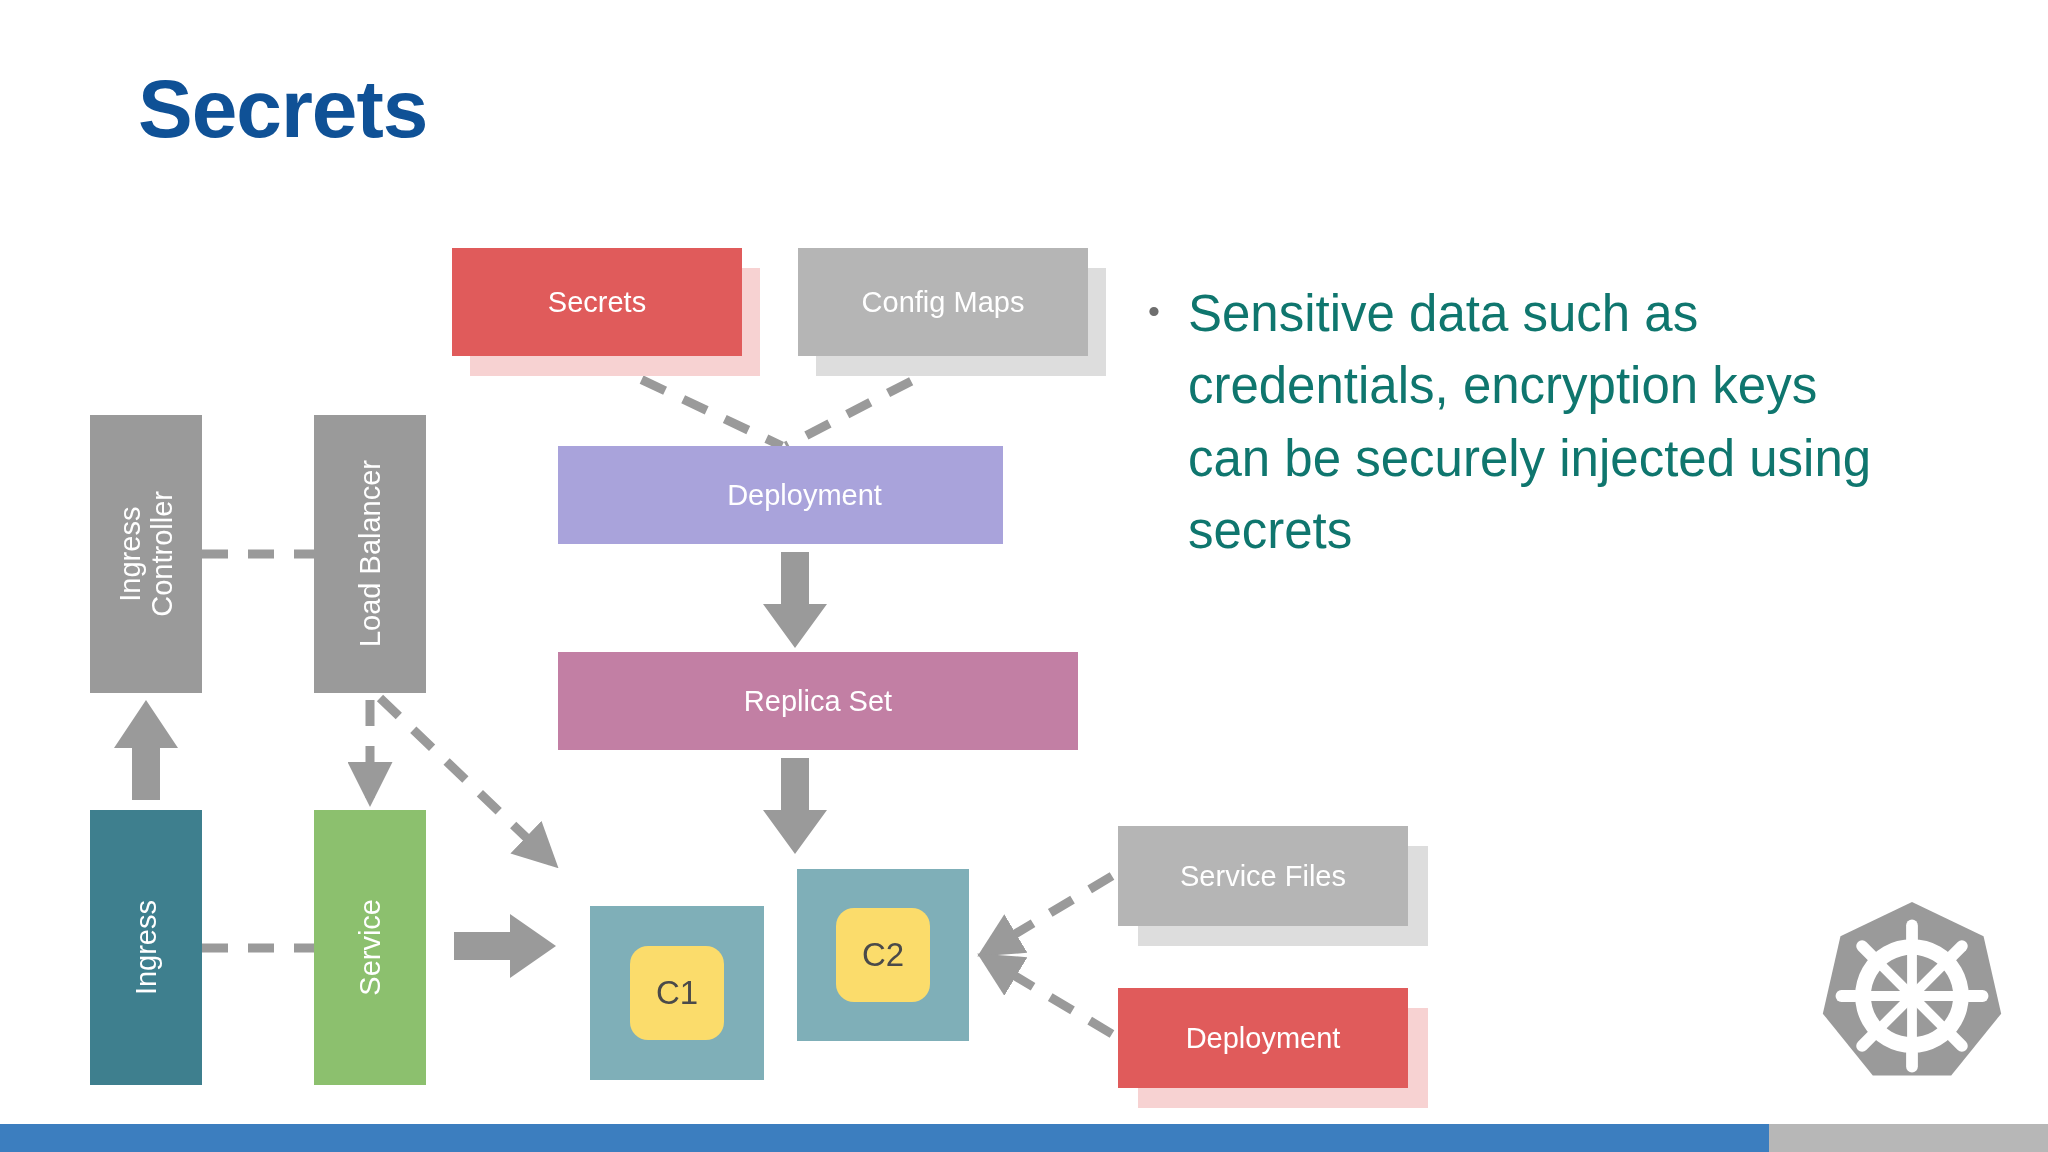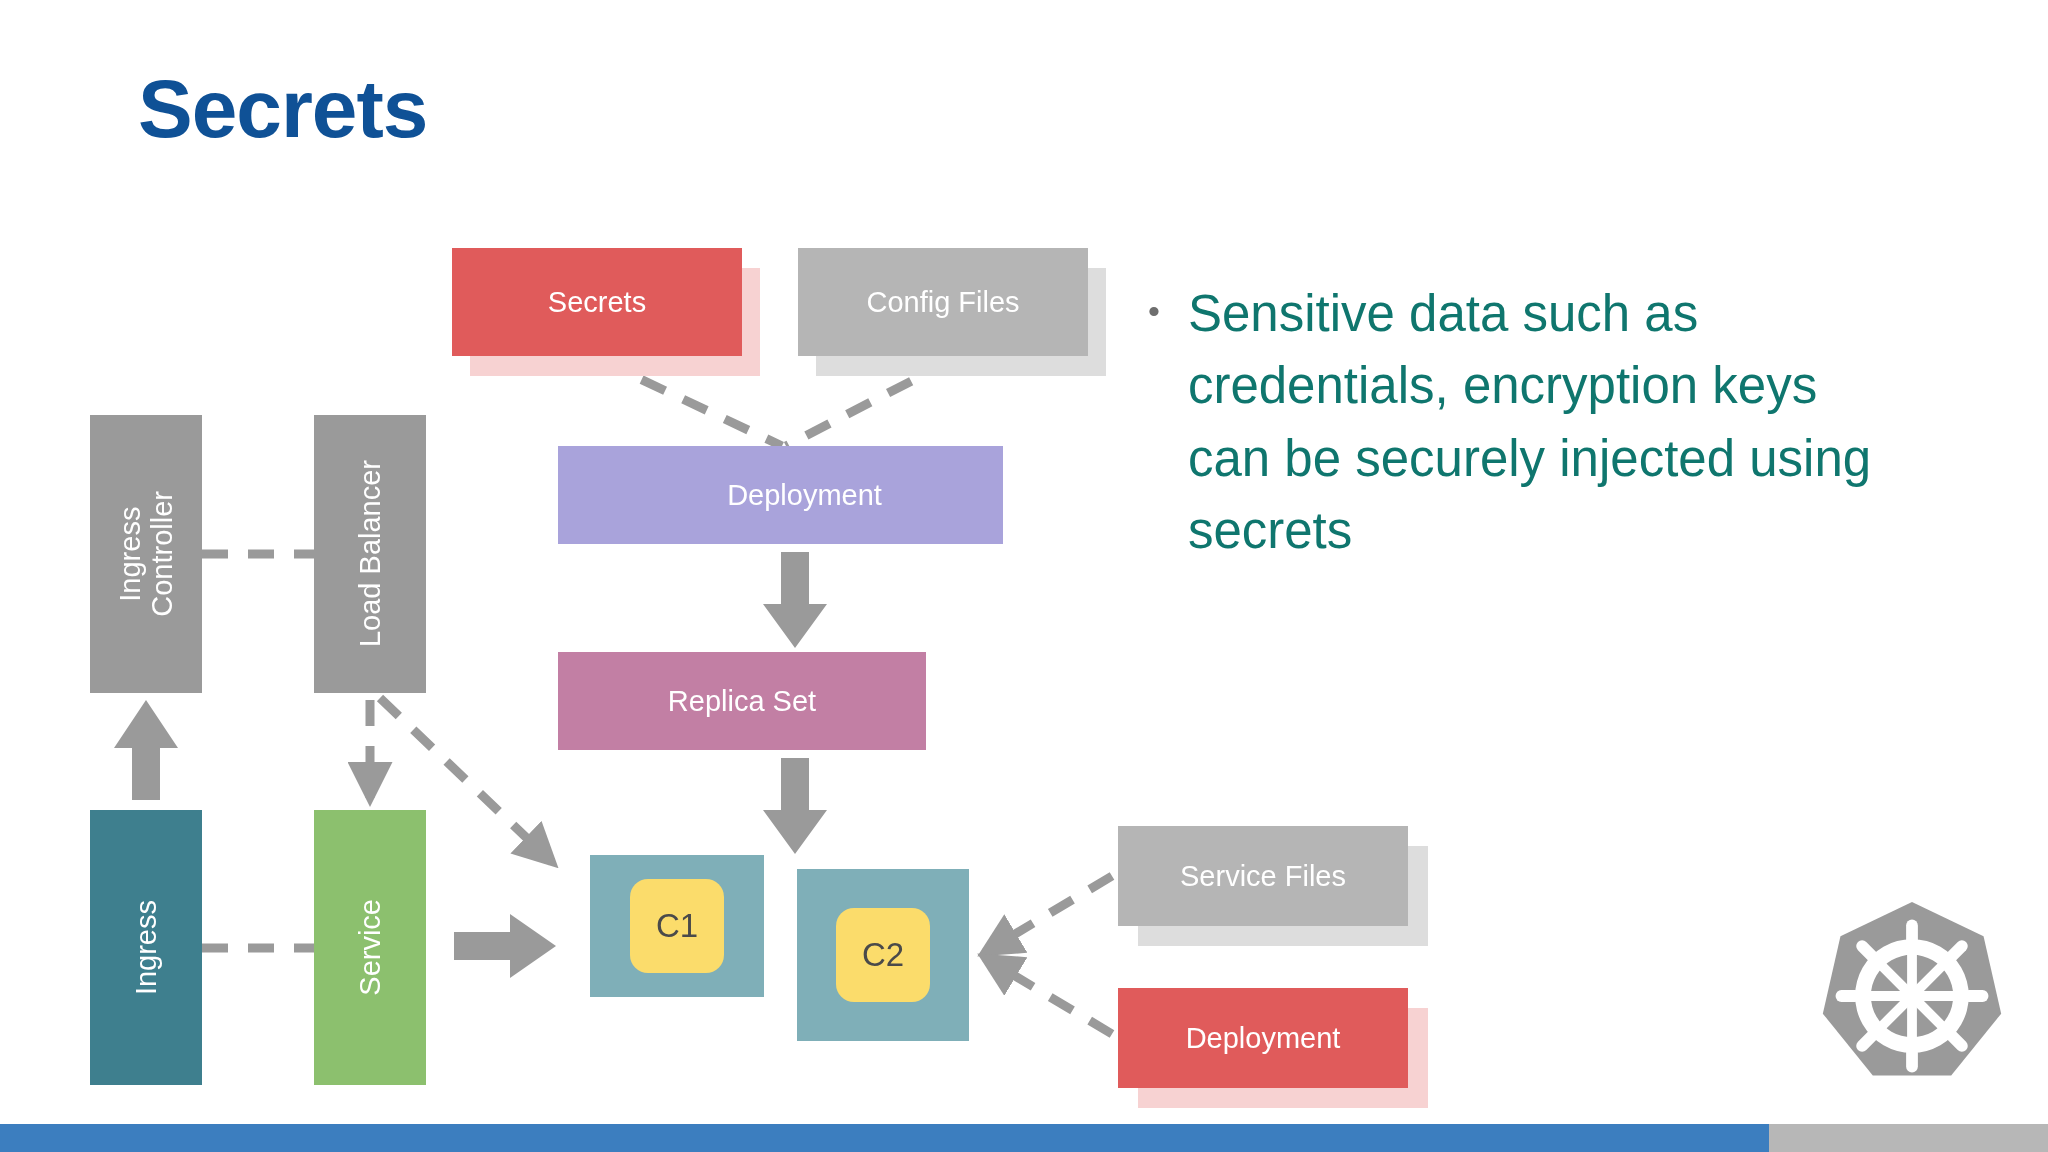--- a/index.html
+++ b/index.html
@@ -56,42 +56,42 @@
   #configmaps-box   { left: 798px; top: 248px; width: 290px; height: 108px; background: #B5B5B5; }
 
   
   #ingress-controller-box { left: 90px;  top: 415px; width: 112px; height: 278px; background: #9A9A9A; }
   #load-balancer-box      { left: 314px; top: 415px; width: 112px; height: 278px; background: #9A9A9A; }
   #ingress-box            { left: 90px;  top: 810px; width: 112px; height: 275px; background: #3E7F8E; }
   #service-box            { left: 314px; top: 810px; width: 112px; height: 275px; background: #8CC06E; }
 
   
   #deployment-box  { left: 558px; top: 446px; width: 445px; height: 98px;  background: #A9A3DB; padding-left: 48px; }
-  #replicaset-box  { left: 558px; top: 652px; width: 368px; height: 98px;  background: #C27FA4; }
+  #replicaset-box  { left: 558px; top: 652px; width: 520px; height: 98px;  background: #C27FA4; }
 
   
   .pod {
     position: absolute;
     background: #7FAFB8;
     display: flex;
     align-items: center;
     justify-content: center;
   }
   .pod-inner {
     width: 94px;
     height: 94px;
     background: #FBDC6B;
     border-radius: 18px;
     display: flex;
     align-items: center;
     justify-content: center;
     color: #4A4A4A;
     font-size: 33px;
   }
-  #pod-c1 { left: 590px; top: 855px; width: 174px; height: 142px; }
+  #pod-c1 { left: 590px; top: 906px; width: 174px; height: 174px; }
   #pod-c2 { left: 797px; top: 869px; width: 172px; height: 172px; }
 
   
   #configfiles-shadow  { left: 1138px; top: 846px;  width: 290px; height: 100px; background: #DDDDDD; }
   #configfiles-box     { left: 1118px; top: 826px;  width: 290px; height: 100px; background: #B5B5B5; }
   #credentials-shadow  { left: 1138px; top: 1008px; width: 290px; height: 100px; background: #F7D2D2; }
   #credentials-box     { left: 1118px; top: 988px;  width: 290px; height: 100px; background: #E05B5B; }
 
   
   #connectors {
@@ -191,21 +191,21 @@
     <path d="M 454 932 L 510 932 L 510 914 L 556 946 L 510 978 L 510 960 L 454 960 z" fill="#9A9A9A"></path>
   </svg>
 
   <div class="shadow" id="secrets-shadow"></div>
   <div class="box" id="secrets-box">
     <span>Secrets</span>
   </div>
 
   <div class="shadow" id="configmaps-shadow"></div>
   <div class="box" id="configmaps-box">
-    <span>Config Files</span>
+    <span>Config Maps</span>
   </div>
 
   <div class="box" id="ingress-controller-box">
     <span class="vert"><span>Ingress</span><br><span>Controller</span></span>
   </div>
 
   <div class="box" id="load-balancer-box">
     <span class="vert">Load Balancer</span>
   </div>
 

